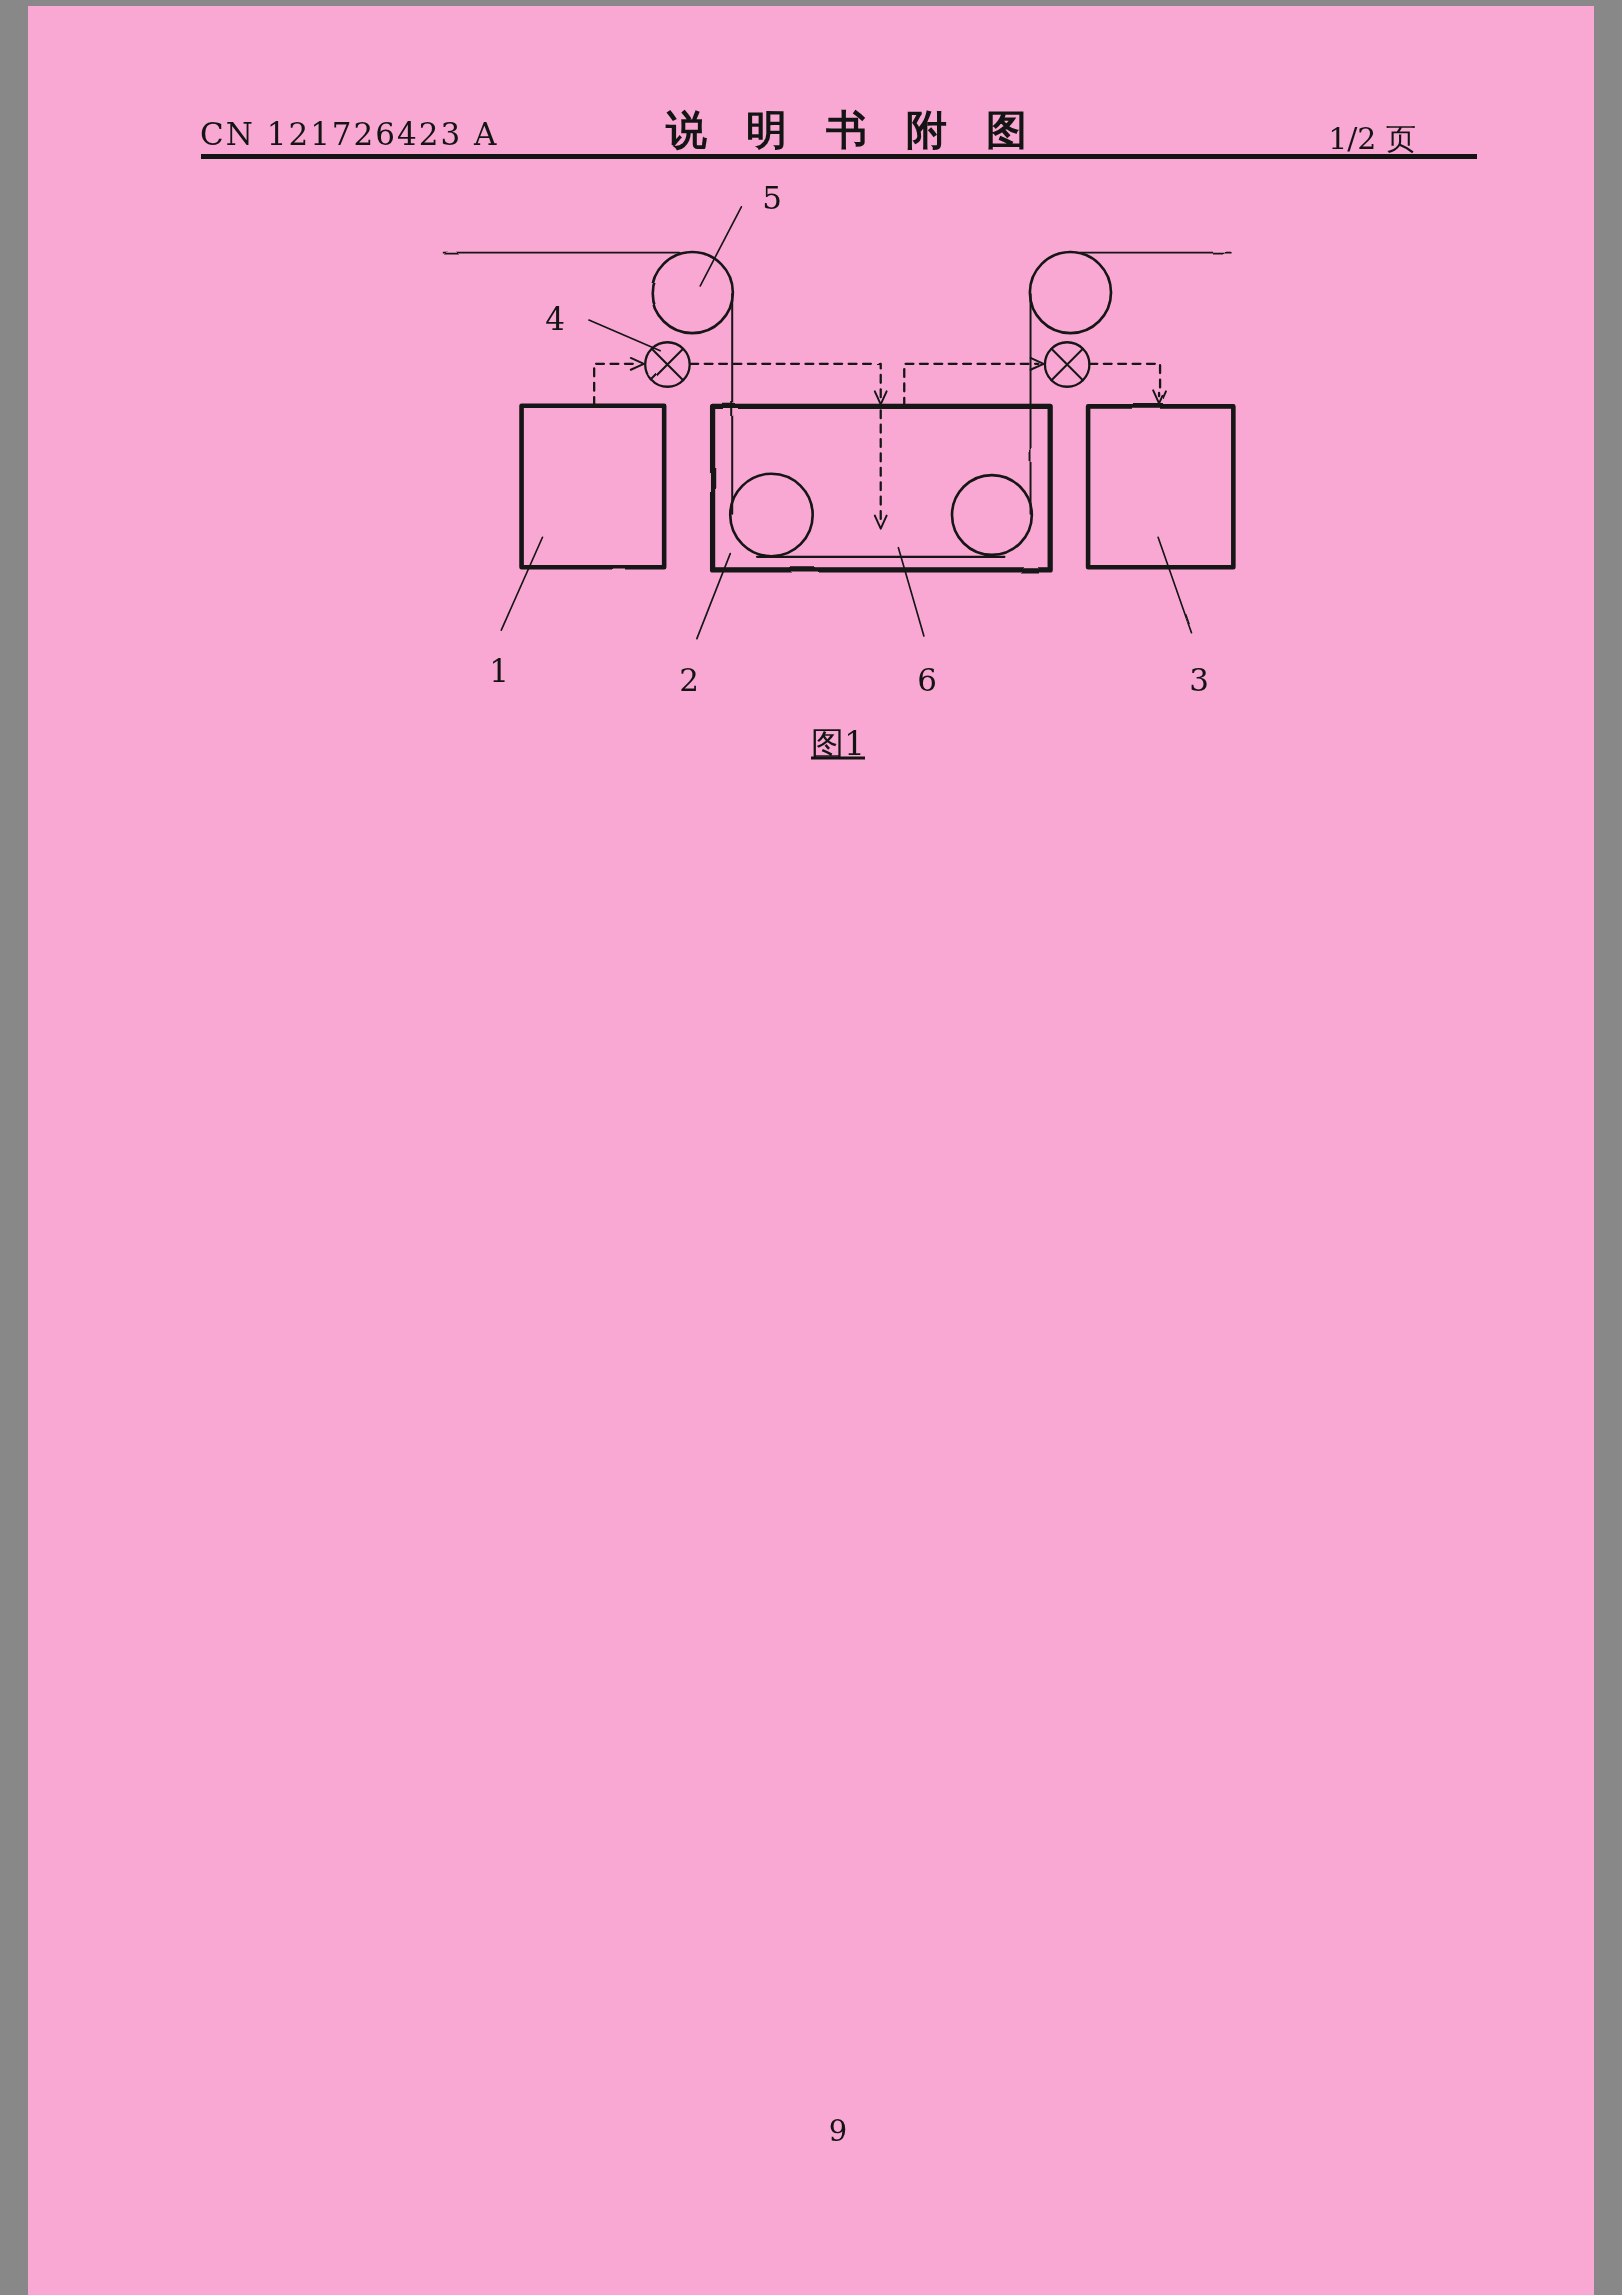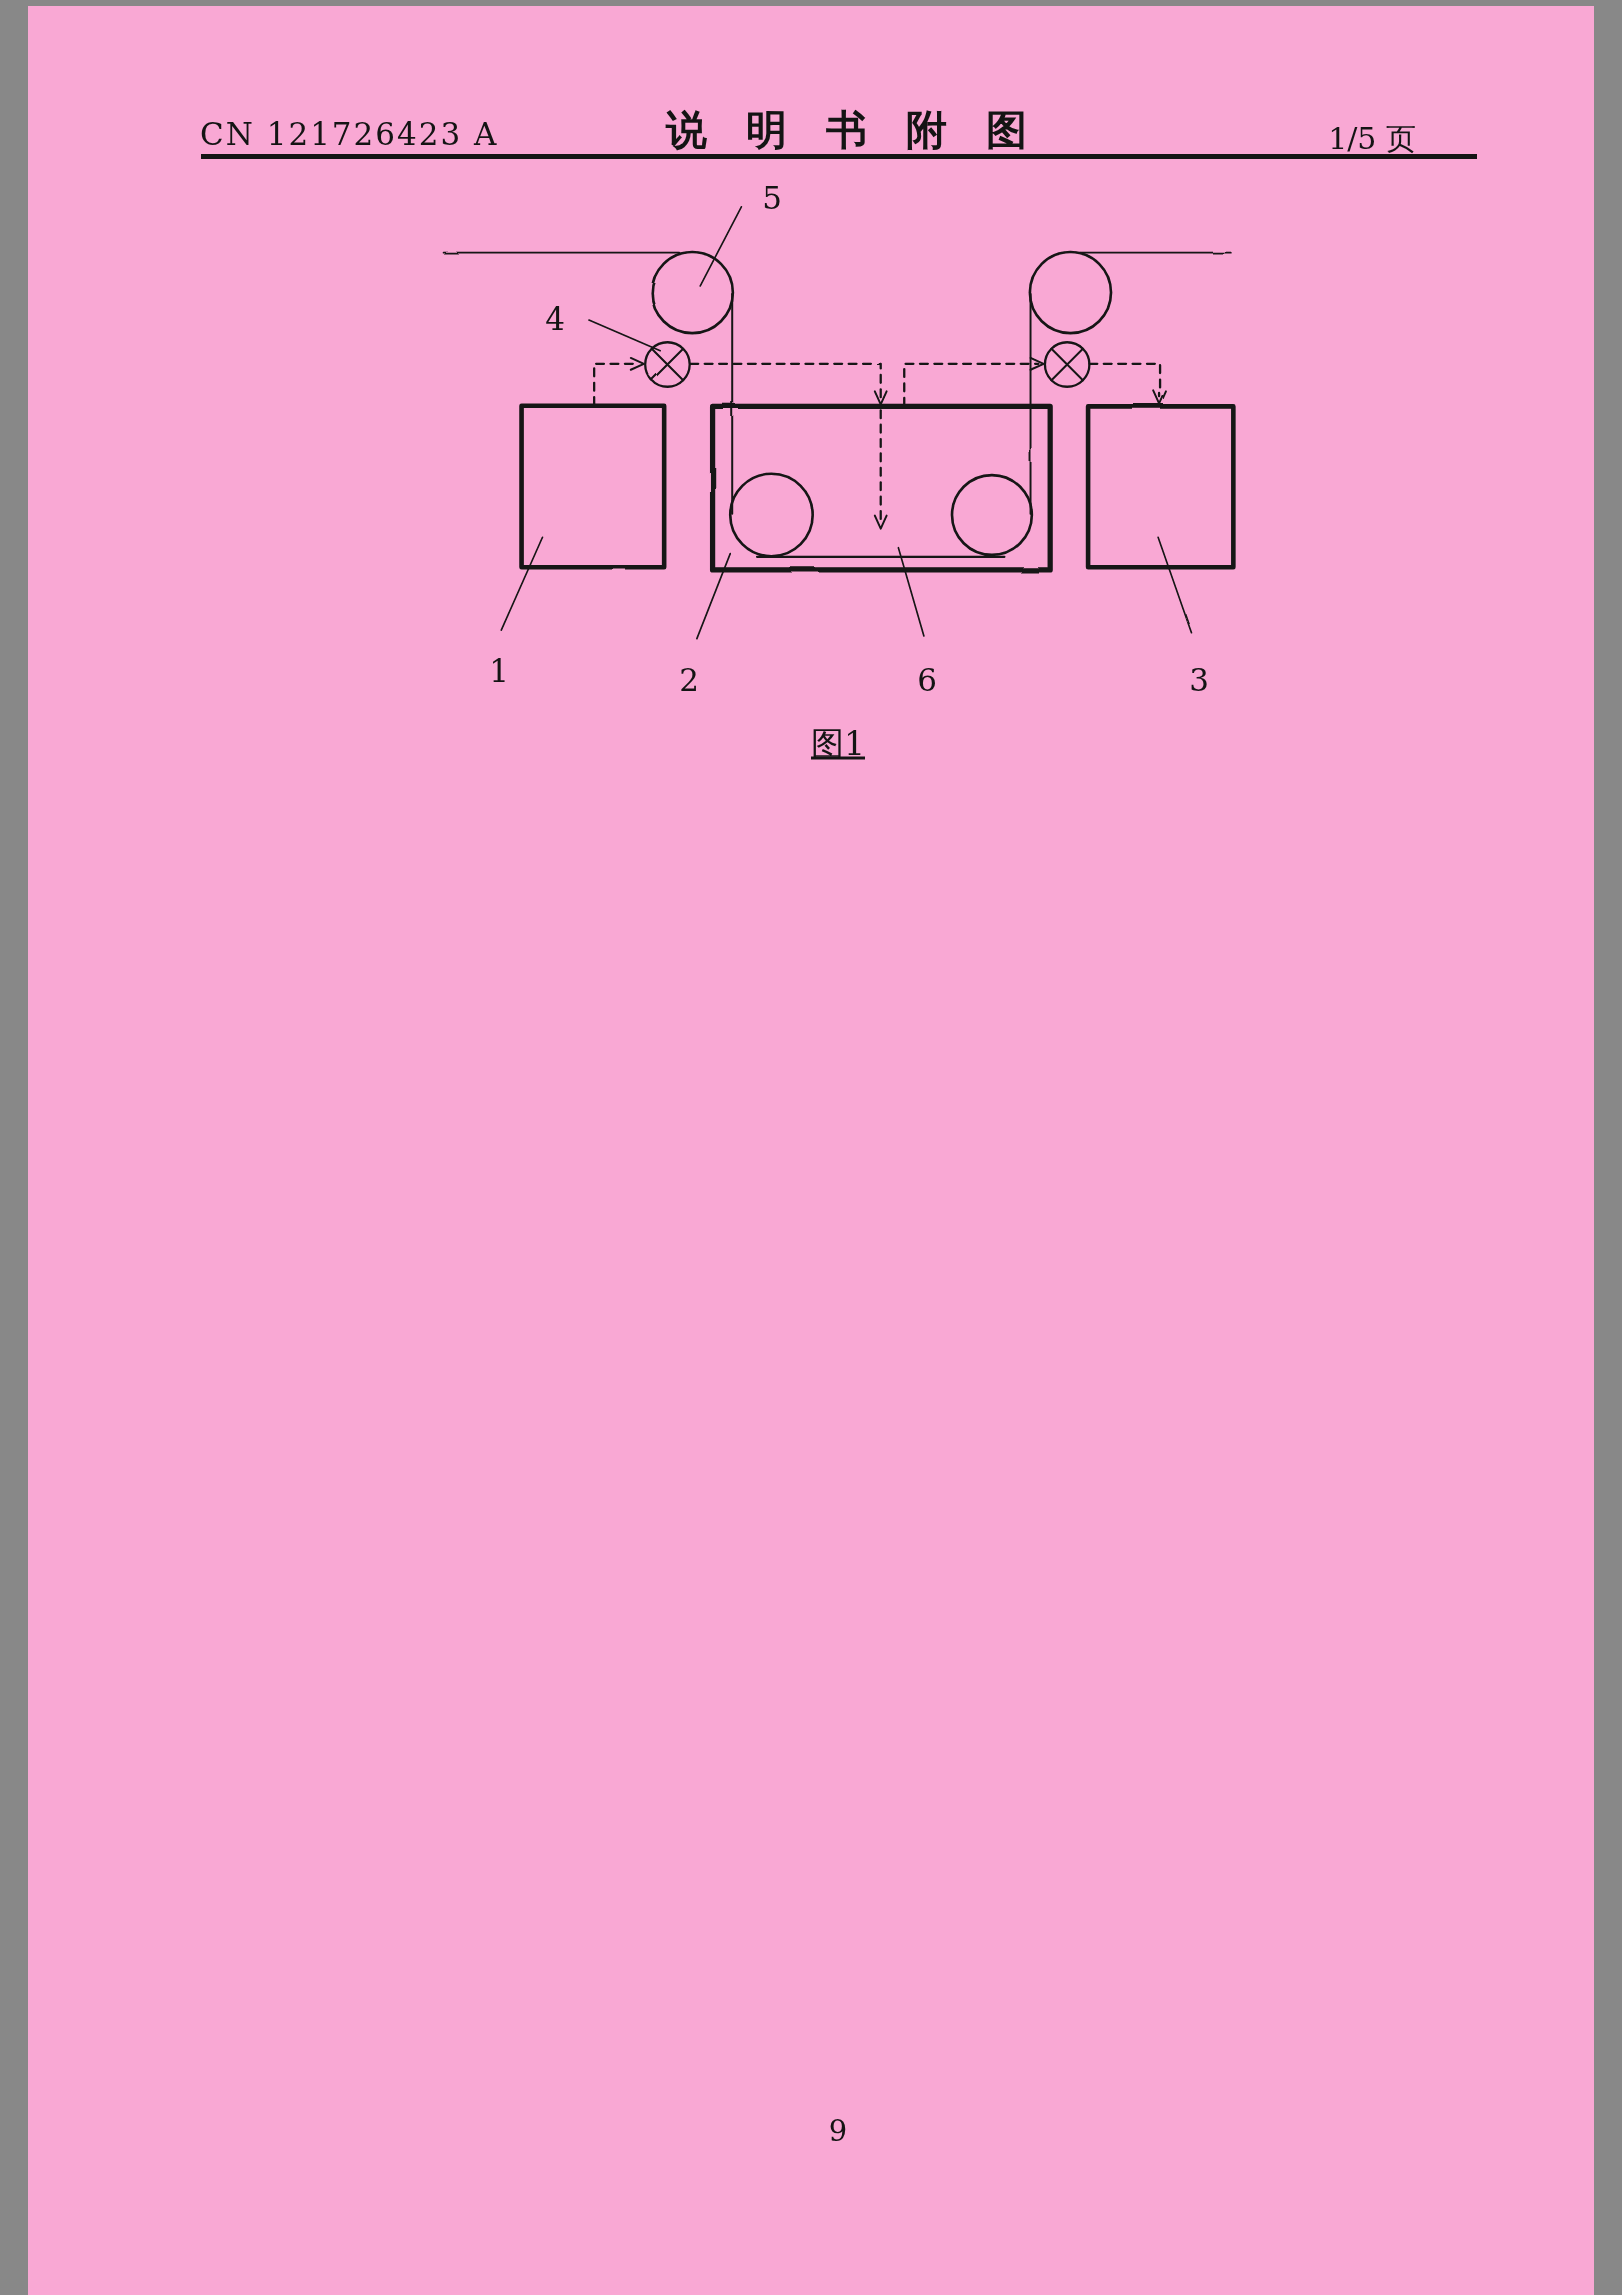--- a/index.html
+++ b/index.html
@@ -49,21 +49,21 @@
   svg.figure-canvas{position:absolute;left:0;top:0;width:1623px;height:2295px;}
   svg .ln{stroke:#141414;fill:none;stroke-linecap:round;stroke-linejoin:round;}
 </style>
 </head>
 <body>
 
 <div class="page">
 
   <span class="abs doc-number">CN 121726423 A</span>
   <span class="abs header-title">说明书附图</span>
-  <span class="abs page-indicator">1/5 页</span>
+  <span class="abs page-indicator">1/2 页</span>
   <div class="abs header-rule"></div>
 
   <svg class="figure-canvas" viewBox="0 0 2480 3508" xmlns="http://www.w3.org/2000/svg">
     <defs>
       <filter id="wobble" x="-5%" y="-5%" width="110%" height="110%">
         <feTurbulence type="fractalNoise" baseFrequency="0.012" numOctaves="2" seed="7" result="n"></feTurbulence>
         <feDisplacementMap in="SourceGraphic" in2="n" scale="3"></feDisplacementMap>
       </filter>
     </defs>
 

